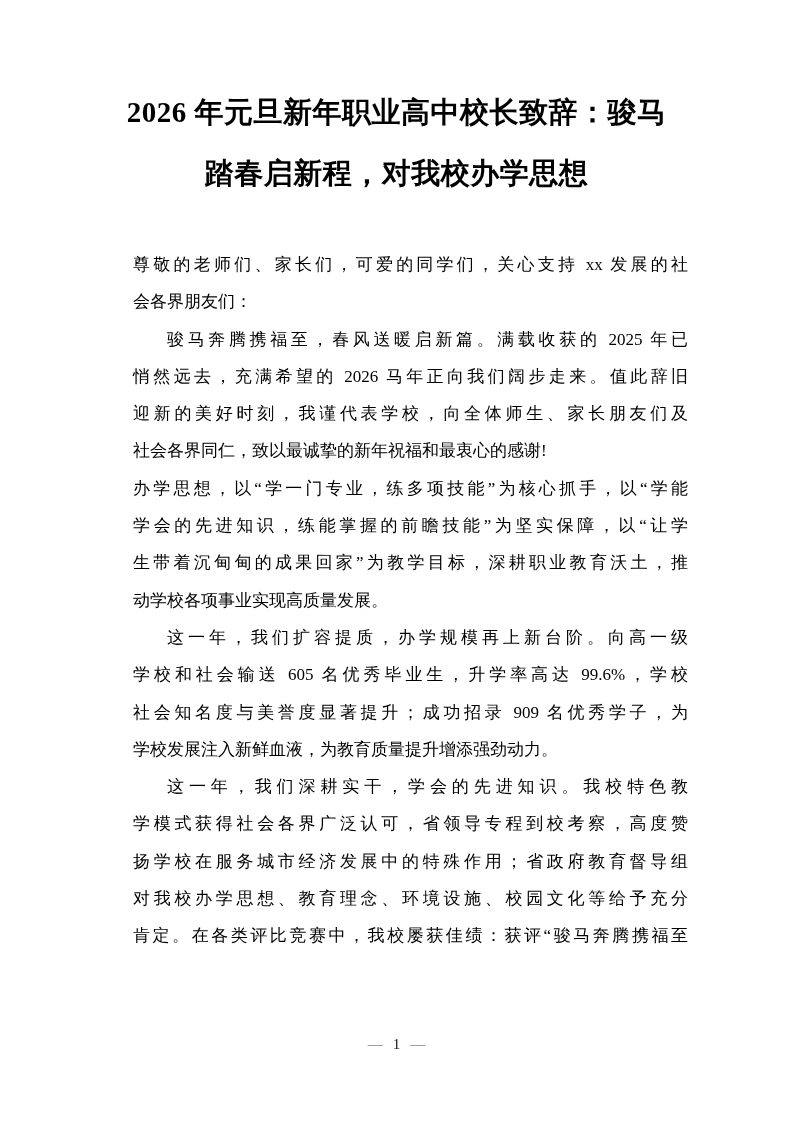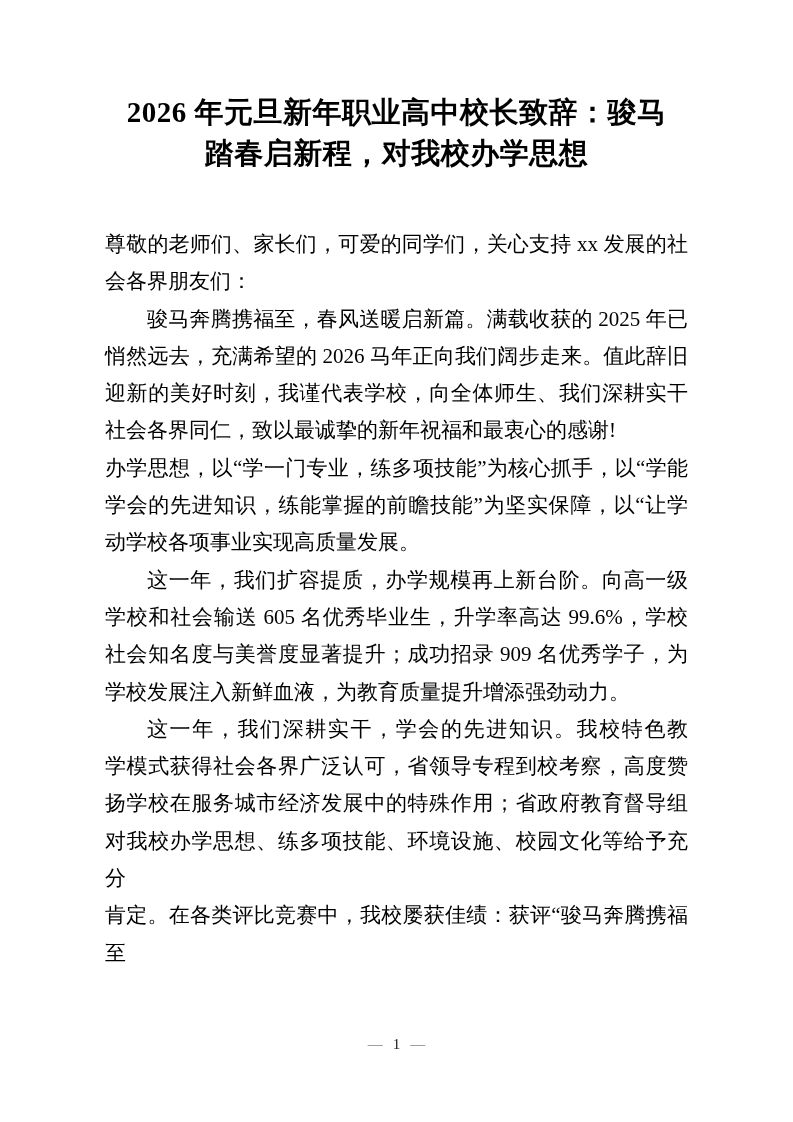--- a/index.html
+++ b/index.html
@@ -21,25 +21,26 @@
     top: 0;
   }
   .title {
     margin-top: 92px;
     font-size: 29px;
     line-height: 41px;
     font-weight: bold;
     text-align: center;
     letter-spacing: 0.5px;
   }
-  .title-line { display: block; }
+  .title-line { display: block; margin-top: 20px; }
   .body {
     margin-top: 52px;
-    font-size: 21px;
+    font-size: 17px;
     line-height: 37.3px;
+    margin-left: 28px;
   }
   .para { margin: 0; }
   .line {
     display: block;
     text-align: justify;
     text-align-last: justify;
     white-space: nowrap-none;
   }
   .line.lastline {
     text-align-last: left;
@@ -73,42 +74,43 @@
 
       <p class="para">
         <span class="line">尊敬的老师们、家长们，可爱的同学们，关心支持 xx 发展的社</span>
         <span class="line lastline">会各界朋友们：</span>
       </p>
 
 
       <p class="para">
         <span class="line ind">骏马奔腾携福至，春风送暖启新篇。满载收获的 2025 年已</span>
         <span class="line">悄然远去，充满希望的 2026 马年正向我们阔步走来。值此辞旧</span>
-        <span class="line">迎新的美好时刻，我谨代表学校，向全体师生、我们深耕实干</span>
+        <span class="line">迎新的美好时刻，我谨代表学校，向全体师生、家长朋友们及</span>
         <span class="line lastline">社会各界同仁，致以最诚挚的新年祝福和最衷心的感谢!</span>
       </p>
 
       <p class="para">
         <span class="line">办学思想，以“学一门专业，练多项技能”为核心抓手，以“学能</span>
         <span class="line">学会的先进知识，练能掌握的前瞻技能”为坚实保障，以“让学</span>
+        <span class="line">生带着沉甸甸的成果回家”为教学目标，深耕职业教育沃土，推</span>
         <span class="line lastline">动学校各项事业实现高质量发展。</span>
       </p>
 
       <p class="para">
         <span class="line ind">这一年，我们扩容提质，办学规模再上新台阶。向高一级</span>
         <span class="line">学校和社会输送 605 名优秀毕业生，升学率高达 99.6%，学校</span>
         <span class="line">社会知名度与美誉度显著提升；成功招录 909 名优秀学子，为</span>
         <span class="line lastline">学校发展注入新鲜血液，为教育质量提升增添强劲动力。</span>
       </p>
 
       <p class="para">
         <span class="line ind">这一年，我们深耕实干，学会的先进知识。我校特色教</span>
         <span class="line">学模式获得社会各界广泛认可，省领导专程到校考察，高度赞</span>
         <span class="line">扬学校在服务城市经济发展中的特殊作用；省政府教育督导组</span>
-        <span class="line">对我校办学思想、练多项技能、环境设施、校园文化等给予充分</span>
+        <span class="line">对我校办学思想、教育理念、环境设施、校园文化等给予充分</span>
         <span class="line">肯定。在各类评比竞赛中，我校屡获佳绩：获评“骏马奔腾携福至</span>
       </p>
 
     </div>
   </div>
 
   <div class="footer">
     <span class="dash">—</span><span class="pagenum">1</span><span class="dash">—</span>
   </div>
 </div>

